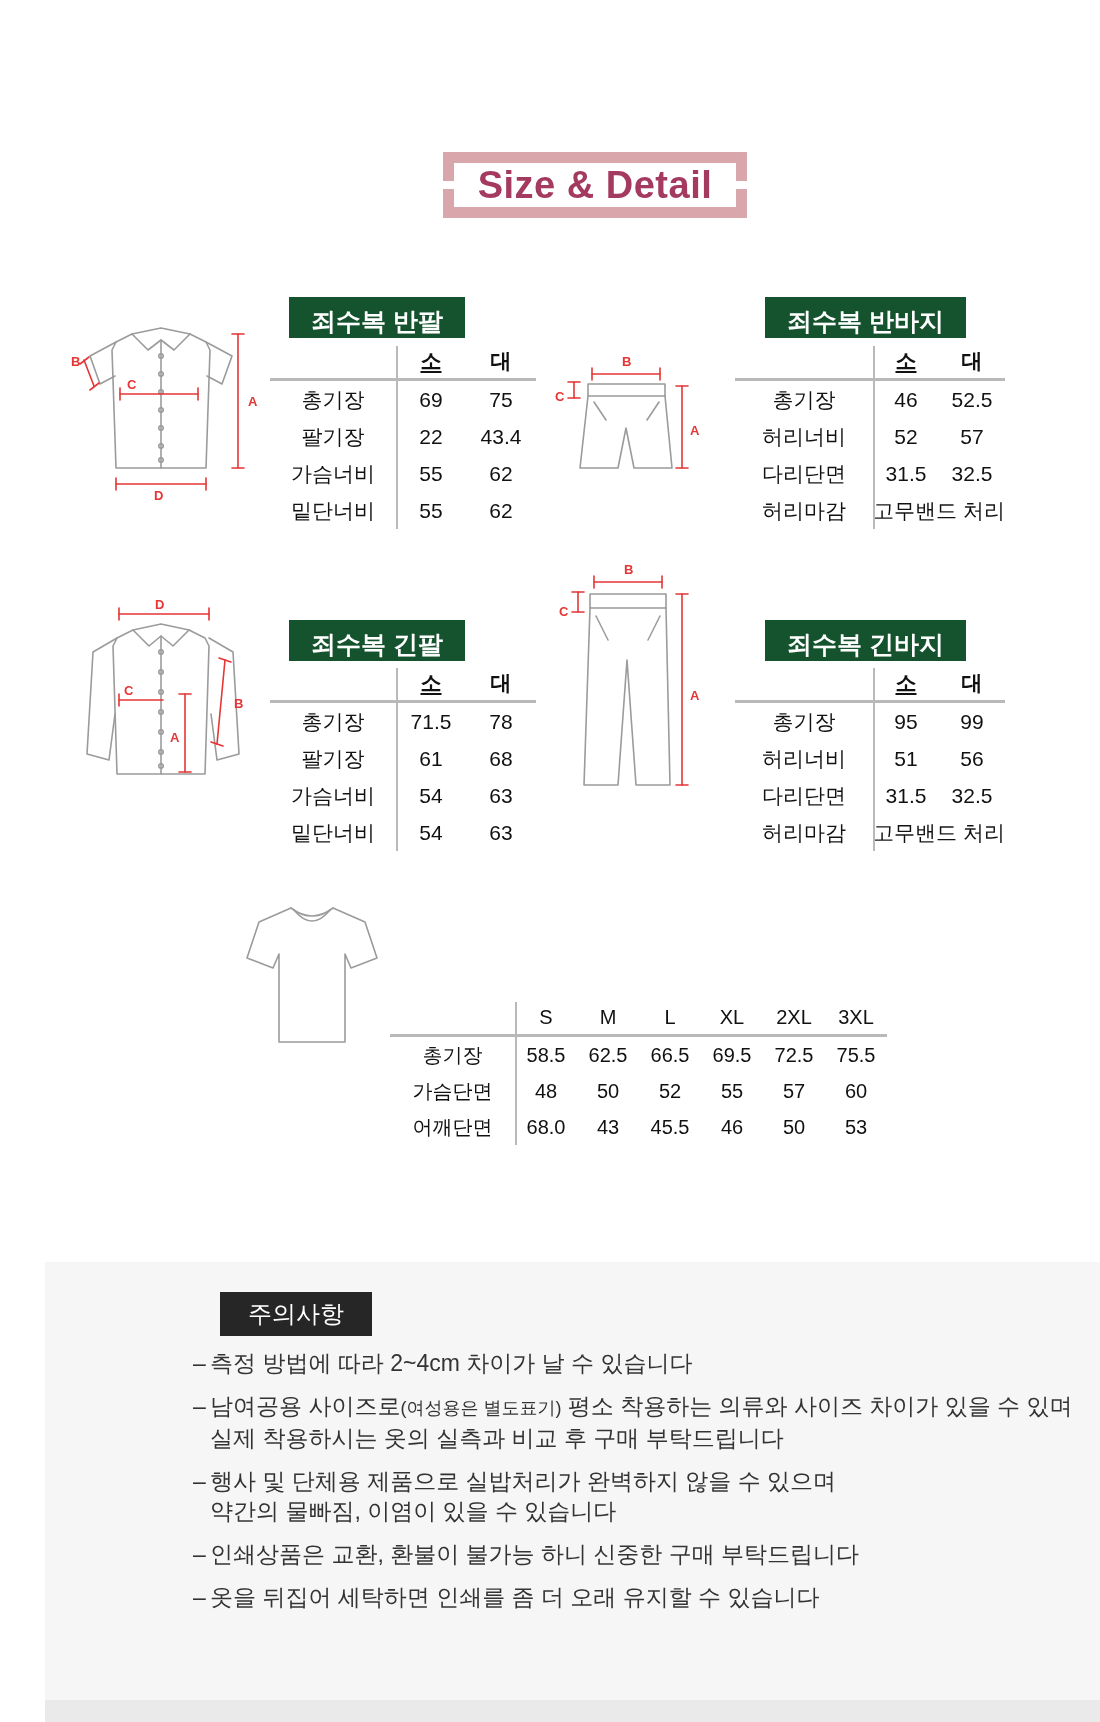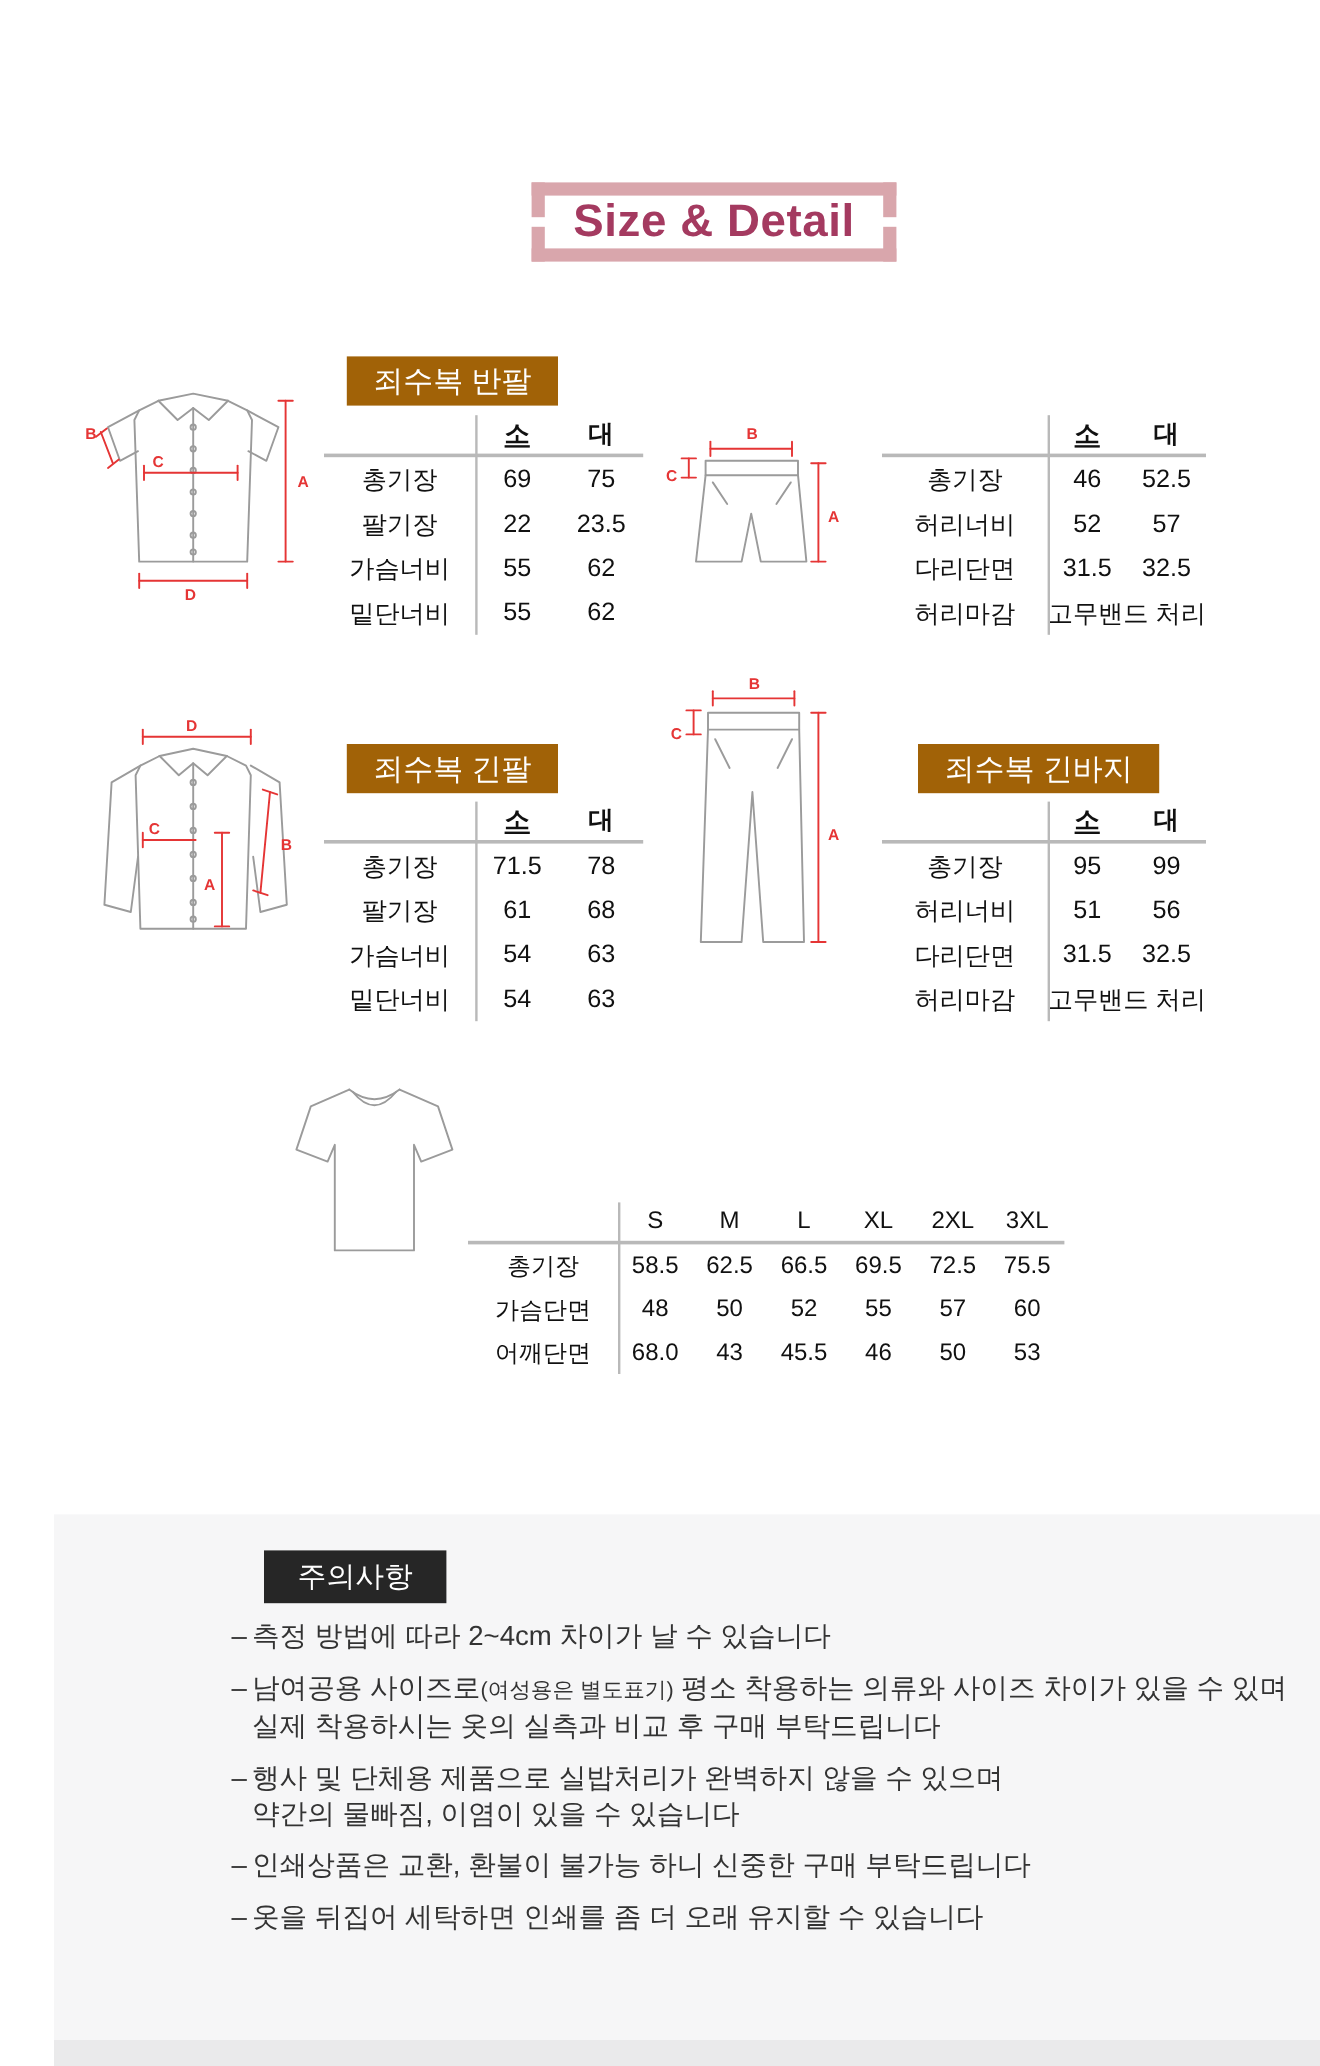--- a/index.html
+++ b/index.html
@@ -7,22 +7,22 @@
         font-family:"Liberation Sans","DejaVu Sans",sans-serif;color:#111;margin-left:45px;}
   
   .tframe{position:absolute;left:398px;top:152px;width:304px;height:66px;}
   .tf-top{position:absolute;top:0;left:0;right:0;height:18px;
           border-top:11px solid #d9a6ac;border-left:11px solid #d9a6ac;border-right:11px solid #d9a6ac;}
   .tf-bot{position:absolute;bottom:0;left:0;right:0;height:18px;
           border-bottom:11px solid #d9a6ac;border-left:11px solid #d9a6ac;border-right:11px solid #d9a6ac;}
   .ttext{position:absolute;left:0;top:0;width:100%;height:100%;display:flex;align-items:center;justify-content:center;
          font-size:38px;font-weight:bold;color:#a43a60;letter-spacing:0.5px;}
   
-  .hbox{position:absolute;height:41px;display:inline-flex;align-items:center;justify-content:center;
-        padding:0 22px;background:#a16207;color:#fff;font-size:25px;font-weight:normal;white-space:nowrap;}
+  .hbox{position:absolute;height:41px;display:inline-flex;align-items:flex-end;justify-content:center;
+        padding:0 22px;background:#14532d;color:#fff;font-size:25px;font-weight:bold;white-space:nowrap;}
   .hbox5{height:42px;font-size:26px;padding:0 14px;}
   
   .stable{position:absolute;font-size:21px;}
   .stable .vline{position:absolute;top:2px;bottom:0;width:2px;background:#b9b9b9;}
   .thead,.trow{display:grid;align-items:center;}
   .thead{height:34px;border-bottom:3px solid #b9b9b9;}
   .trow{height:37px;}
   .t5 .trow{height:36px;}
   .c0{display:block;}
   .ch{text-align:center;font-weight:bold;}
@@ -110,21 +110,21 @@
       <span class="ch">대</span>
     </div>
     <div class="trow">
       <span class="lbl">총기장</span>
       <span class="val">69</span>
       <span class="val">75</span>
     </div>
     <div class="trow">
       <span class="lbl">팔기장</span>
       <span class="val">22</span>
-      <span class="val">23.5</span>
+      <span class="val">43.4</span>
     </div>
     <div class="trow">
       <span class="lbl">가슴너비</span>
       <span class="val">55</span>
       <span class="val">62</span>
     </div>
     <div class="trow">
       <span class="lbl">밑단너비</span>
       <span class="val">55</span>
       <span class="val">62</span>
@@ -147,20 +147,23 @@
         <line x1="18" y1="58" x2="30" y2="58"></line>
       <line x1="132" y1="46" x2="132" y2="128"></line>
         <line x1="126" y1="46" x2="138" y2="46"></line>
         <line x1="126" y1="128" x2="138" y2="128"></line>
     </g>
     <text x="72" y="26">B</text>
     <text x="5" y="61">C</text>
     <text x="140" y="95">A</text>
   </svg>
 
+  <div class="hbox" style="left:720px;top:297px">
+    <span>죄수복 반바지</span>
+  </div>
   <div class="stable t-bot" style="left:690px;top:344px">
     <div class="vline" style="left:138px"></div>
     <div class="thead">
       <span class="c0"></span>
       <span class="ch u">소</span>
       <span class="ch">대</span>
     </div>
     <div class="trow">
       <span class="lbl">총기장</span>
       <span class="val">46</span>

